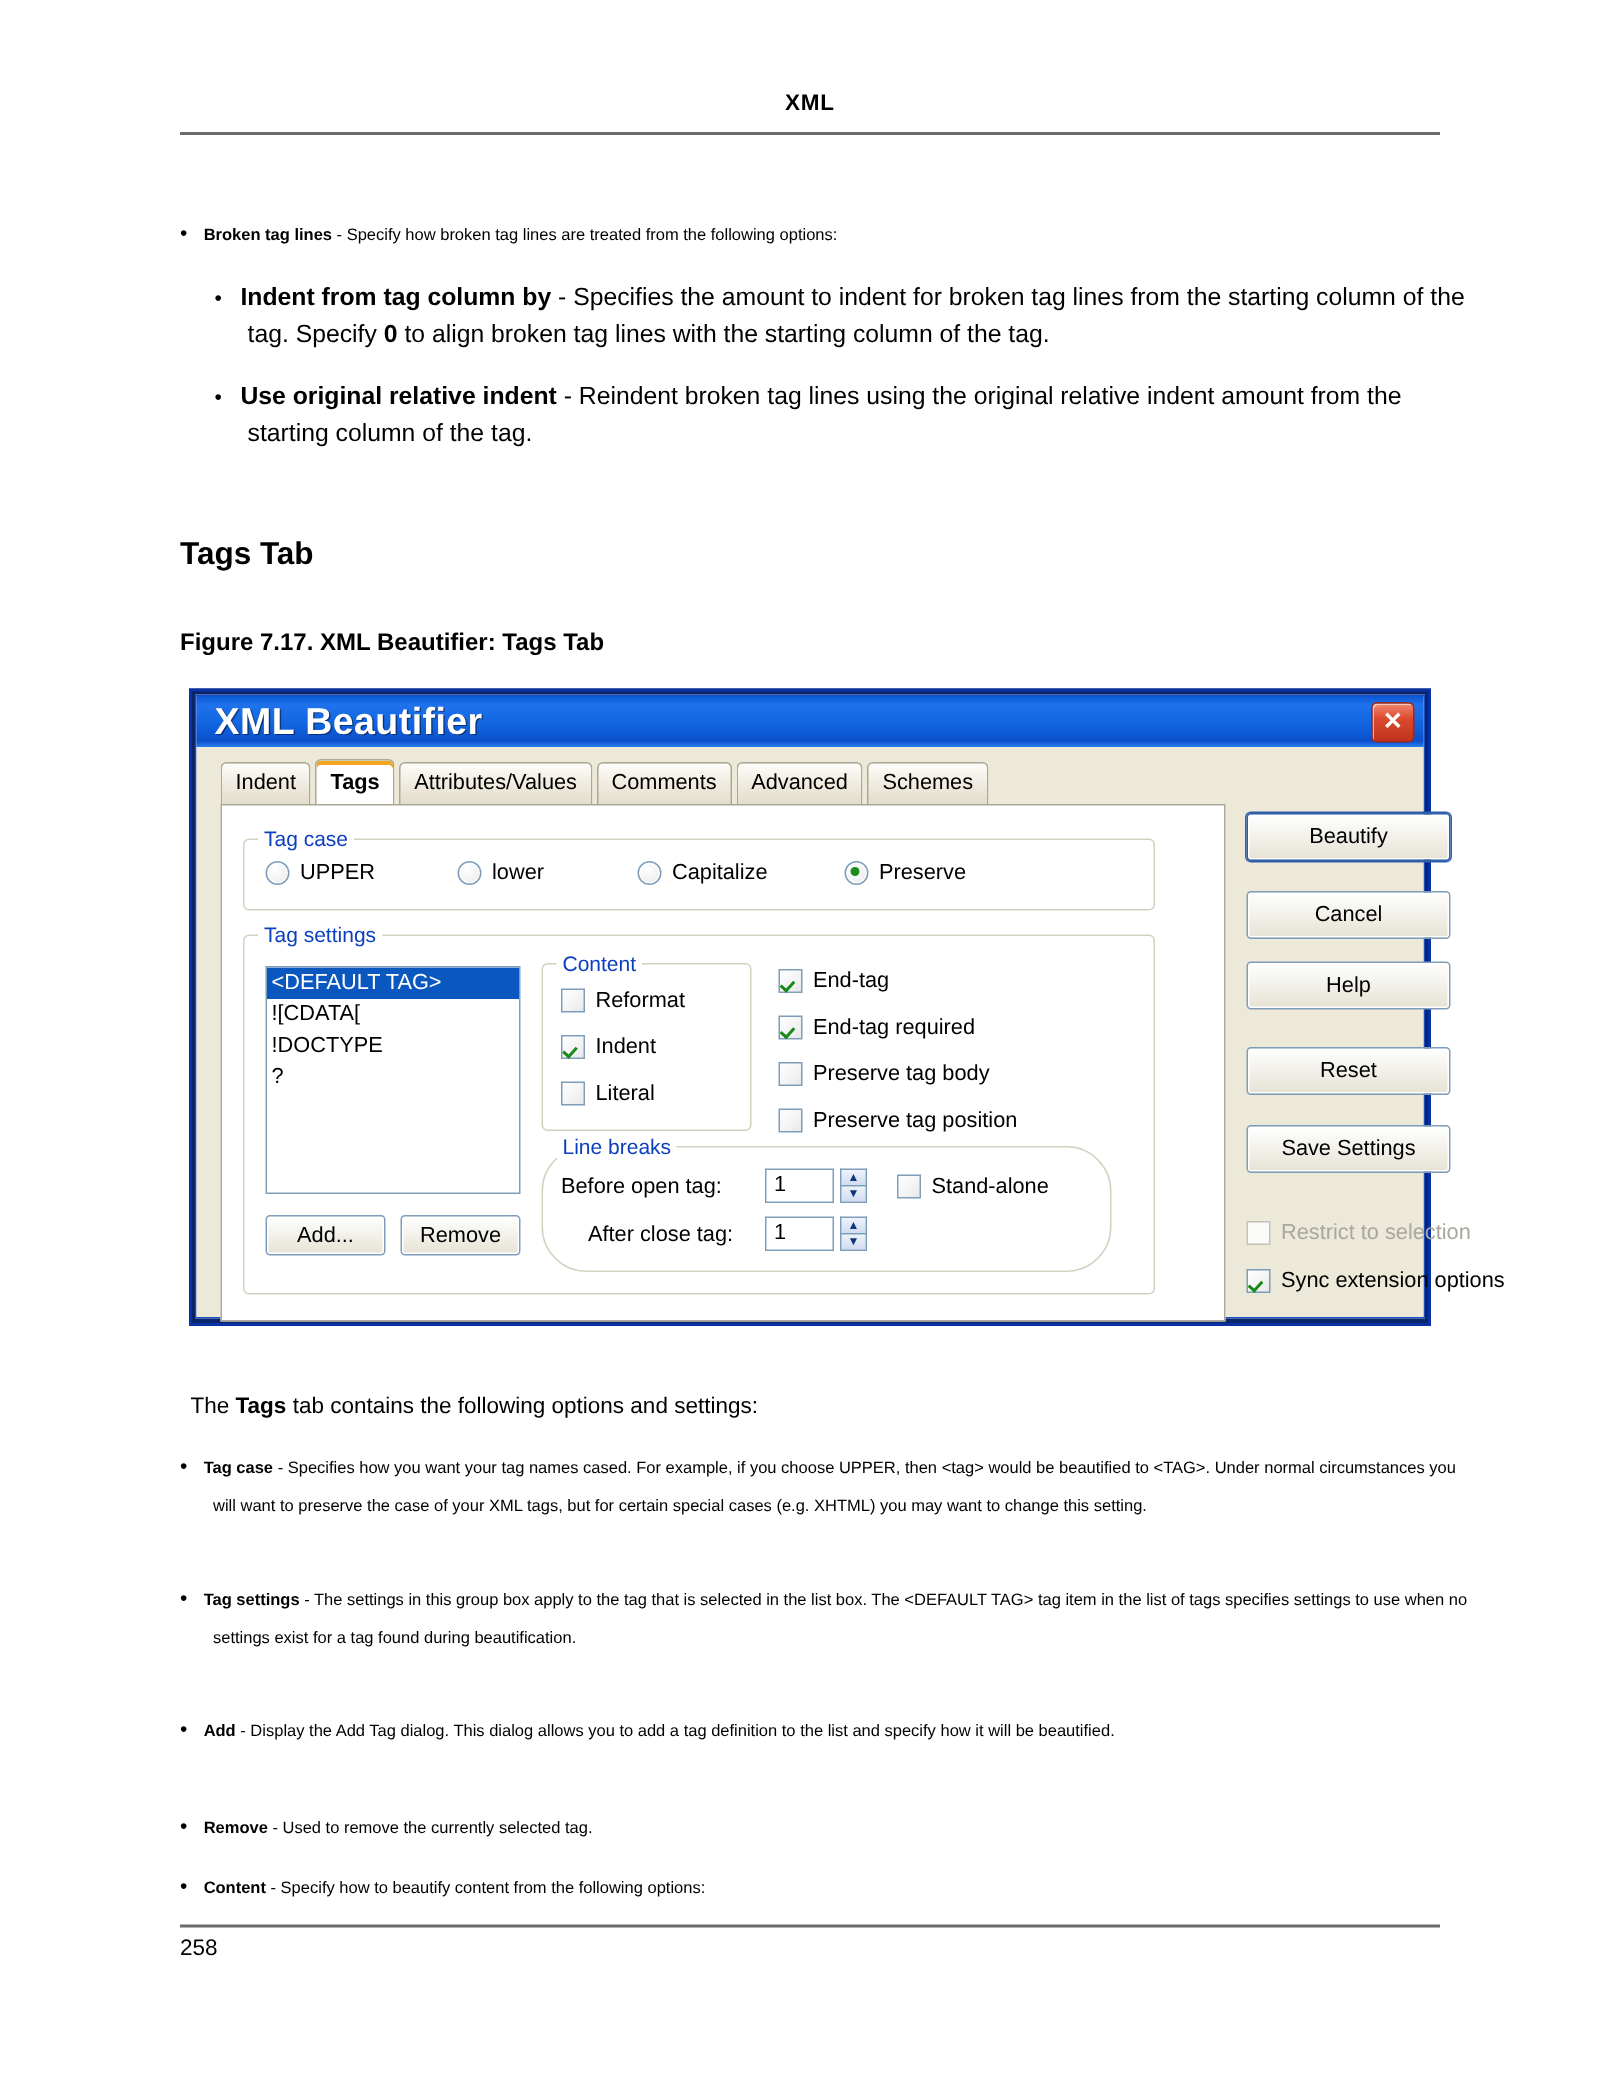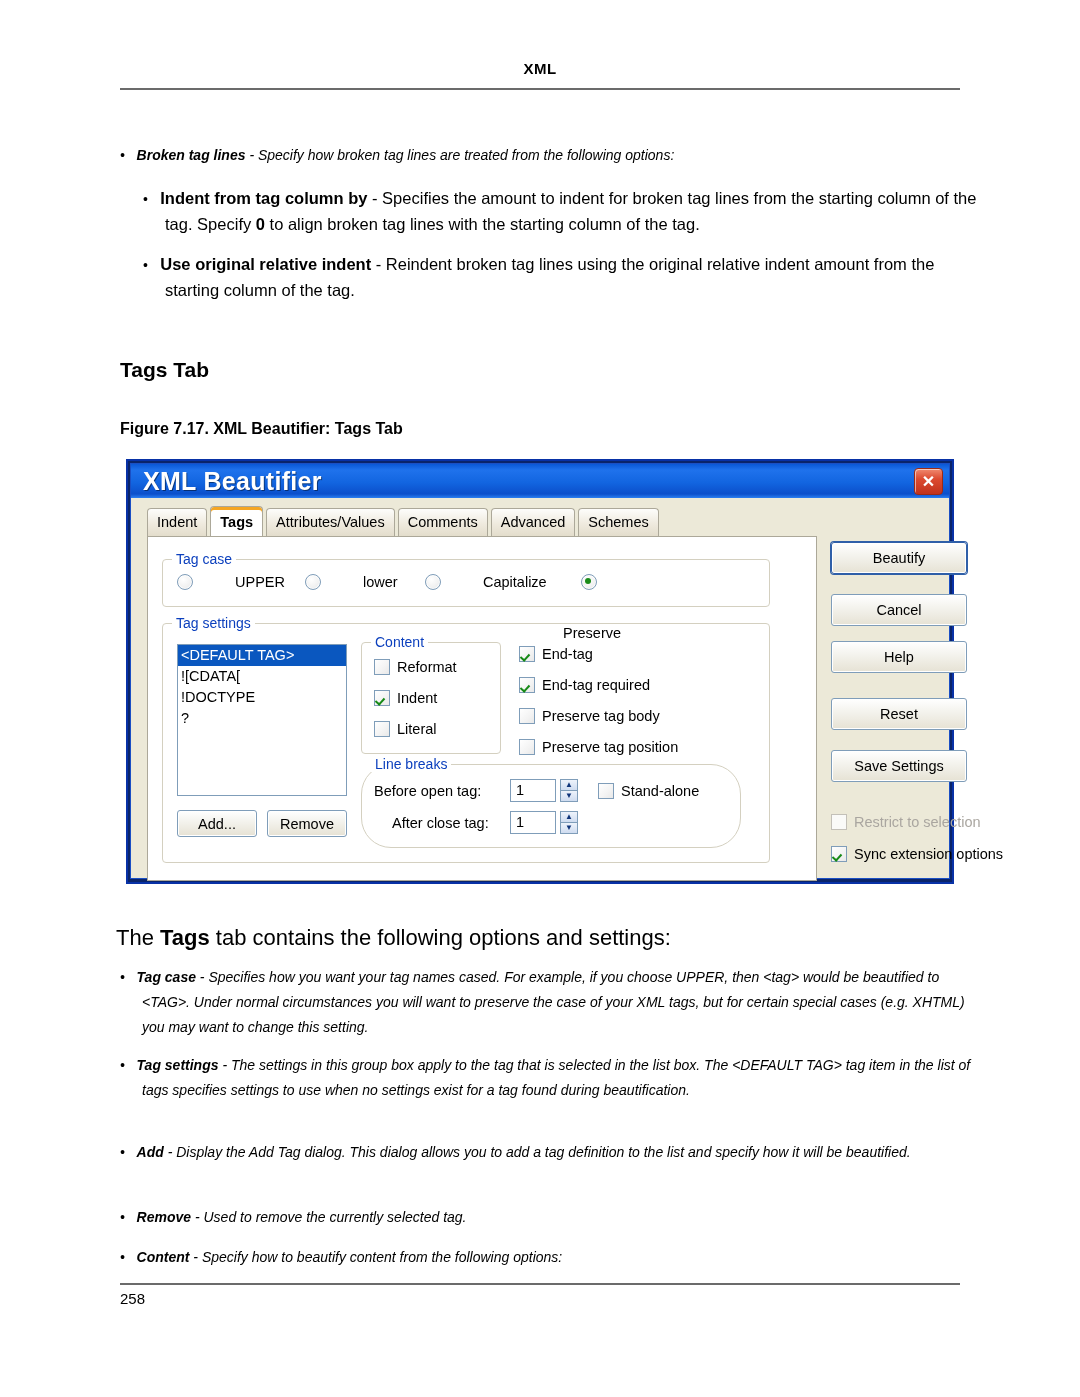--- a/index.html
+++ b/index.html
@@ -29,35 +29,35 @@
     position:absolute;left:120px;top:1283px;width:840px;height:2px;
     background:#6b6b6b;
   }
   .folio{
     position:absolute;left:120px;top:1290px;font-size:15px;
   }
 
   
   .bullet-l1{
     position:absolute;left:120px;width:840px;
-    font-size:14px;line-height:25px;
-    padding-left:22px;text-indent:-22px;font-style:italic;
+    font-size:11px;line-height:25px;
+    padding-left:22px;text-indent:-22px;
   }
   .bullet-l2{
     position:absolute;left:143px;width:818px;
     font-size:16.5px;line-height:25px;
     padding-left:22px;text-indent:-22px;
   }
   .bullet-l1::before,.bullet-l2::before{
     content:"\2022\00a0\00a0";
     font-size:14px;
   }
   .plain{
-    position:absolute;left:116px;width:840px;
-    font-size:22px;line-height:25px;
+    position:absolute;left:127px;width:840px;
+    font-size:15px;line-height:25px;
   }
   b{font-weight:bold;}
 
   .h2{
     position:absolute;left:120px;top:358px;
     font-size:21px;font-weight:bold;
   }
   .figcap{
     position:absolute;left:120px;top:420px;
     font-size:16px;font-weight:bold;
@@ -155,21 +155,21 @@
   }
 
   #grp-tagcase{left:14px;top:22px;width:608px;height:48px;}
   #grp-tagsettings{left:14px;top:86px;width:608px;height:240px;}
   #grp-content{left:198px;top:18px;width:140px;height:112px;background:#fff;}
   #grp-linebreaks{left:198px;top:140px;width:380px;height:84px;background:#fff;border-radius:30px;}
 
   
   .radio{
     position:absolute;display:flex;align-items:center;cursor:pointer;
-    white-space:nowrap;font-size:14.5px;gap:35px;
+    white-space:nowrap;font-size:14.5px;
   }
   .radio .dot{
     width:14px;height:14px;border-radius:50%;
     border:1px solid #7f9db9;
     background:radial-gradient(circle at 38% 32%,#ffffff 0%,#f2f2f2 55%,#dfe3e8 100%);
     margin-right:7px;flex:none;position:relative;
     box-shadow:inset 0 0 0 1px rgba(255,255,255,.8);
   }
   .radio.on .dot::after{
     content:"";position:absolute;left:3px;top:3px;
@@ -308,21 +308,21 @@
                 <span>UPPER</span>
               </div>
             <div class="radio" style="left:142px;top:14px;">
                 <span class="dot"></span>
                 <span>lower</span>
               </div>
             <div class="radio" style="left:262px;top:14px;">
                 <span class="dot"></span>
                 <span>Capitalize</span>
               </div>
-            <div class="radio on" style="left:400px;top:14px;flex-direction:column;">
+            <div class="radio on" style="left:400px;top:14px;">
                 <span class="dot"></span>
                 <span>Preserve</span>
               </div>
           </div>
 
           <div class="group" id="grp-tagsettings">
             <div class="glabel">Tag settings</div>
 
             <div class="listbox">
               <div class="item sel">&lt;DEFAULT TAG&gt;</div>

